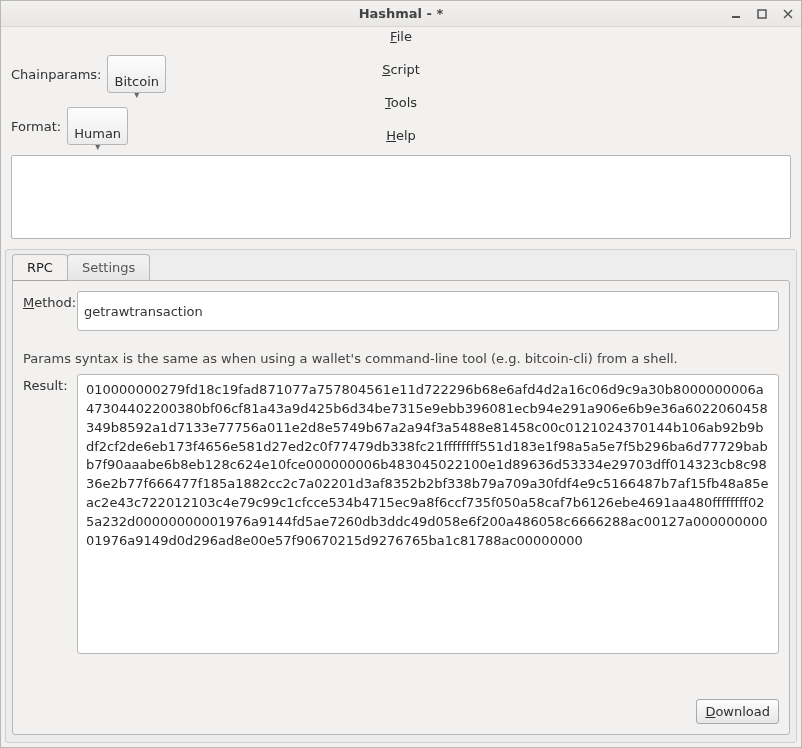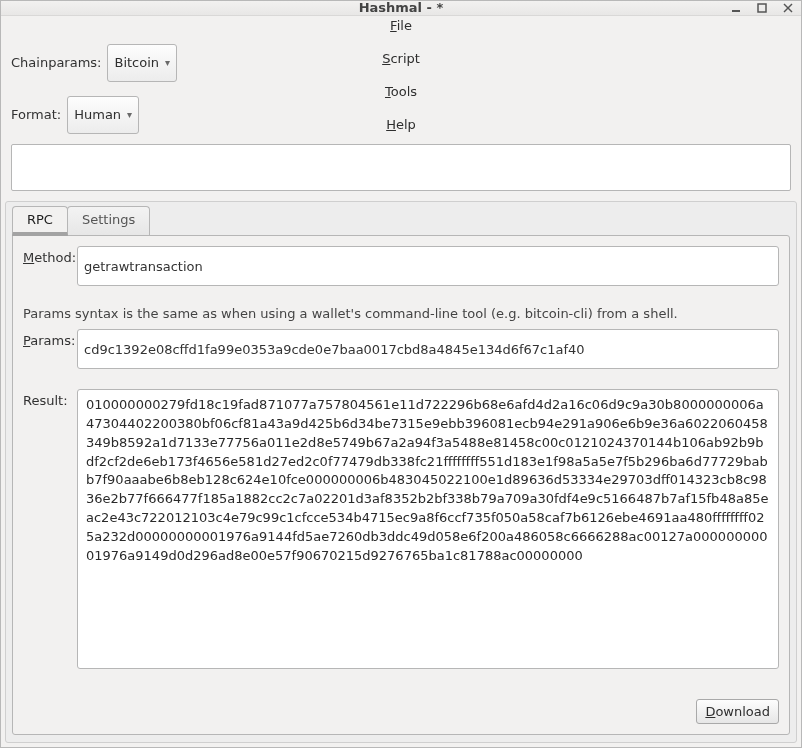--- a/index.html
+++ b/index.html
@@ -8,30 +8,30 @@
     .titlebar { height: 26px; background: linear-gradient(#f2f1f0,#e8e7e6); display: flex; align-items: center; border-bottom: 1px solid #d9d8d7; position: relative; }
     .titlebar-title { position: absolute; left: 0; right: 0; text-align: center; color: #444; font-weight: bold; font-size: 13px; }
     .titlebar-buttons { position: absolute; right: 6px; display: flex; gap: 12px; align-items: center; }
     .tb-btn { width: 14px; height: 14px; display: flex; align-items: center; justify-content: center; cursor: pointer; }
     .tb-btn svg { display: block; }
     .menubar { height: 24px; display: flex; align-items: center; padding: 0 8px; gap: 14px; background: #f2f1f0; flex-direction: column; }
     .menuitem { padding: 2px 6px; cursor: pointer; }
     .menuitem .accel { text-decoration: underline; }
     .toolbar-row { display: flex; align-items: center; padding: 4px 10px; gap: 6px; }
     .label { color: #323232; }
-    .select { display: inline-flex; align-items: center; background: linear-gradient(#fdfdfd,#ececec); border: 1px solid #b6b6b6; border-radius: 3px; padding: 18px 6px; height: 22px; gap: 6px; cursor: pointer; }
+    .select { display: inline-flex; align-items: center; background: linear-gradient(#fdfdfd,#ececec); border: 1px solid #b6b6b6; border-radius: 3px; padding: 18px 6px; height: 22px; gap: 0; cursor: pointer; flex-direction: column; }
     .select .chev { color: #6a6a6a; font-size: 10px; }
     .textarea { width: calc(100% - 20px); margin: 6px 10px 10px 10px; height: 84px; border: 1px solid #b6b6b6; background: #fff; border-radius: 2px; }
     .section-title { padding: 8px 10px 4px 6px; color: #444; }
     .panel { margin: 0 4px 4px 4px; border: 1px solid #cfcfcf; border-radius: 3px; background: #ededed; display: flex; flex-direction: column; flex: 1; position: relative; }
     .mini-btn { width: 14px; height: 14px; border: 1px solid #a9a9a9; border-radius: 2px; background: #f7f7f7; cursor: pointer; display: flex; align-items: center; justify-content: center; }
     .mini-btn svg { display:block; }
     .tabs { display: flex; margin-top: 4px; margin-left: 6px; }
     .tab { padding: 5px 14px; border: 1px solid #b6b6b6; border-bottom: none; border-top-left-radius: 4px; border-top-right-radius: 4px; background: linear-gradient(#f3f3f3,#e6e6e6); cursor: pointer; margin-right: -1px; color: #555; }
-    .tab.active { background: #f2f1f0; border-bottom: 4px solid #a3a3a3; color: #222; position: relative; z-index: 2; }
+    .tab.active { background: #f2f1f0; border-bottom: 1px solid #a3a3a3; color: #222; position: relative; z-index: 2; }
     .tab-pane { border: 1px solid #b6b6b6; margin: 0 6px 6px 6px; border-radius: 0 3px 3px 3px; padding: 10px 10px 10px 10px; background: #f2f1f0; flex: 1; display: flex; flex-direction: column; position: relative; top: -1px; }
     .form-row { display: flex; align-items: flex-start; margin-bottom: 20px; }
     .form-label { width: 54px; padding-top: 4px; color: #323232; }
     .form-label .accel { text-decoration: underline; }
     .input { flex: 1; border: 1px solid #b6b6b6; border-radius: 3px; background: #fff; padding: 4px 6px; font-size: 13px; color: #333; font-family: inherit; height: 40px; }
     .hint { color: #444; margin-bottom: 8px; font-size: 13px; }
     .result-box { flex: 1; border: 1px solid #b6b6b6; border-radius: 3px; background: #fff; padding: 6px 8px; font-size: 13px; color: #2a2a2a; overflow-wrap: break-word; word-break: break-all; line-height: 1.45; min-height: 280px; }
     .footer-row { display: flex; justify-content: flex-end; padding-top: 10px; }
     .button { background: linear-gradient(#fdfdfd,#e6e6e6); border: 1px solid #a9a9a9; border-radius: 3px; padding: 4px 8px; cursor: pointer; font-size: 13px; }
     .button .accel { text-decoration: underline; }
@@ -98,24 +98,20 @@
 
     <div class="tab-pane">
 
       <div class="form-row">
         <div class="form-label"><span class="accel">M</span>ethod:</div>
         <input class="input" value="getrawtransaction" style="">
       </div>
 
       <div class="hint">Params syntax is the same as when using a wallet's command-line tool (e.g. bitcoin-cli) from a shell.</div>
 
-      <div class="form-row">
-        <div class="form-label"><span class="accel">P</span>arams:</div>
-        <input class="input" value="cd9c1392e08cffd1fa99e0353a9cde0e7baa0017cbd8a4845e134d6f67c1af40" style="">
-      </div>
 
       <div class="form-row" style="flex:1;">
         <div class="form-label">Result:</div>
         <div class="result-box">010000000279fd18c19fad871077a757804561e11d722296b68e6afd4d2a16c06d9c9a30b8000000006a47304402200380bf06cf81a43a9d425b6d34be7315e9ebb396081ecb94e291a906e6b9e36a6022060458349b8592a1d7133e77756a011e2d8e5749b67a2a94f3a5488e81458c00c0121024370144b106ab92b9bdf2cf2de6eb173f4656e581d27ed2c0f77479db338fc21ffffffff551d183e1f98a5a5e7f5b296ba6d77729babb7f90aaabe6b8eb128c624e10fce000000006b483045022100e1d89636d53334e29703dff014323cb8c9836e2b77f666477f185a1882cc2c7a02201d3af8352b2bf338b79a709a30fdf4e9c5166487b7af15fb48a85eac2e43c722012103c4e79c99c1cfcce534b4715ec9a8f6ccf735f050a58caf7b6126ebe4691aa480ffffffff025a232d00000000001976a9144fd5ae7260db3ddc49d058e6f200a486058c6666288ac00127a00000000001976a9149d0d296ad8e00e57f90670215d9276765ba1c81788ac00000000</div>
       </div>
 
       <div class="footer-row">
         <div class="button"><span class="accel">D</span>ownload</div>
       </div>
 

